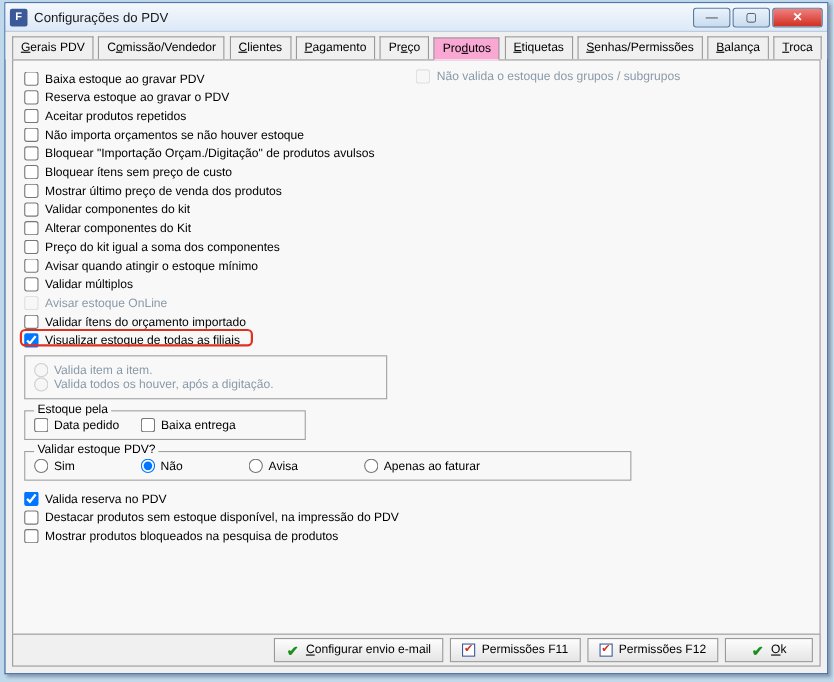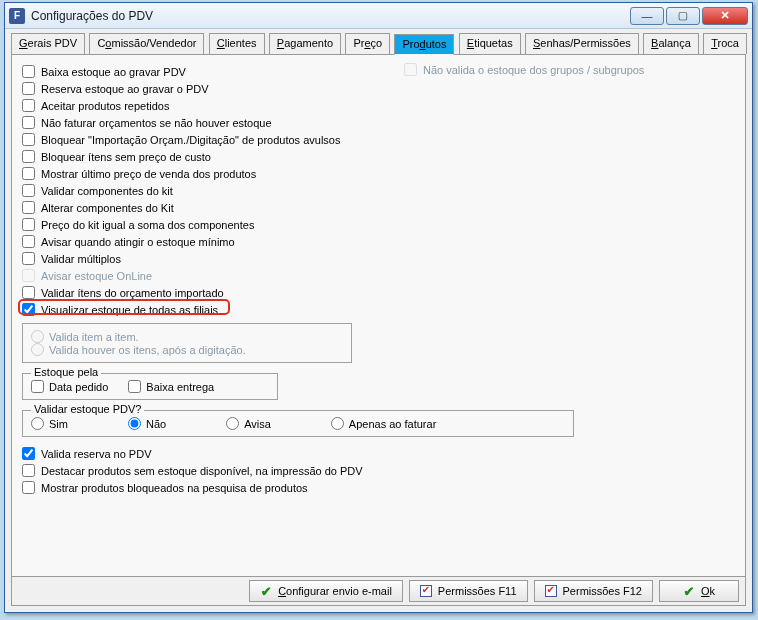--- a/index.html
+++ b/index.html
@@ -69,21 +69,21 @@
   .tab {
     padding:3px 7px 4px 7px;
     border:1px solid #999;
     border-bottom:none;
     background:#f0f0f0;
     margin-right:-1px;
     position:relative;
     cursor:default;
   }
   .tab.active {
-    background:#0ea5e9;
+    background:#f9a8d4;
     border-bottom:1px solid #f8f8f8;
     z-index:2;
     top:1px;
   }
   .tab u { text-decoration:underline; }
   .tab-body {
     border:1px solid #999;
     margin:0 6px 6px 6px;
     background:#f8f8f8;
     height: 545px;
@@ -104,21 +104,21 @@
   .chk-row.disabled { color:#8a9aa8; }
   .chk-row.disabled input { opacity:0.6; }
   .highlight {
     border:2px solid #e03020;
     border-radius:5px;
     padding:1px 3px;
     position:absolute;
   }
   .right-disabled {
     position:absolute;
-    left:392px;
+    left:366px;
     top:8px;
     color:#8a9aa8;
     display:flex;align-items:center;
     font-size:11px;
   }
   .right-disabled input { margin:0 6px 0 0; width:13px;height:13px; opacity:0.6;}
   .group {
     border:1px solid #a0a0a0;
     margin-top:6px;
     padding:6px 8px 6px 8px;
@@ -220,21 +220,21 @@
         <div class="chk-row">
           <input type="checkbox" style="">
           <span>Reserva estoque ao gravar o PDV</span>
         </div>
         <div class="chk-row">
           <input type="checkbox" style="">
           <span>Aceitar produtos repetidos</span>
         </div>
         <div class="chk-row">
           <input type="checkbox" style="">
-          <span>Não faturar orçamentos se não houver estoque</span>
+          <span>Não importa orçamentos se não houver estoque</span>
         </div>
         <div class="chk-row">
           <input type="checkbox" style="">
           <span>Bloquear "Importação Orçam./Digitação" de produtos avulsos</span>
         </div>
         <div class="chk-row">
           <input type="checkbox" style="">
           <span>Bloquear ítens sem preço de custo</span>
         </div>
         <div class="chk-row">
@@ -278,21 +278,21 @@
         </div>
       </div>
 
     <div class="group disabled" style="width:330px;margin-top:4px;">
       <div class="radio-item">
         <input type="radio" disabled="" style="">
         <span>Valida item a item.</span>
       </div>
       <div class="radio-item">
         <input type="radio" disabled="" style="">
-        <span>Valida houver os itens, após a digitação.</span>
+        <span>Valida todos os houver, após a digitação.</span>
       </div>
     </div>
 
     <div class="group estoque small">
       <span class="legend">Estoque pela</span>
       <label class="radio-item">
         <input type="checkbox" style="">
         <span>Data pedido</span>
       </label>
       <label class="radio-item">

